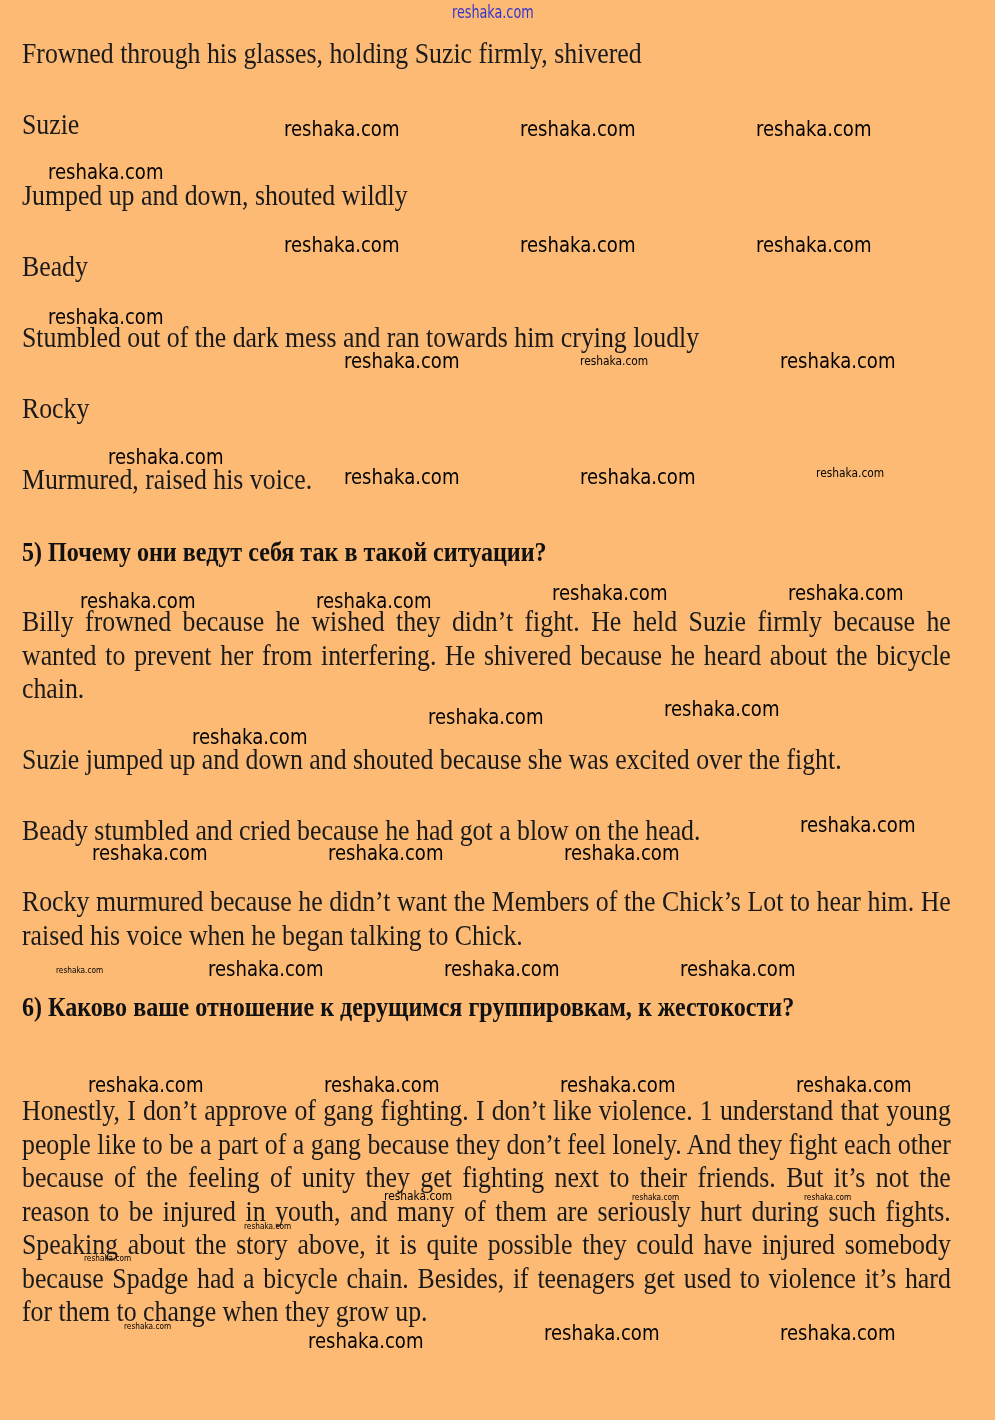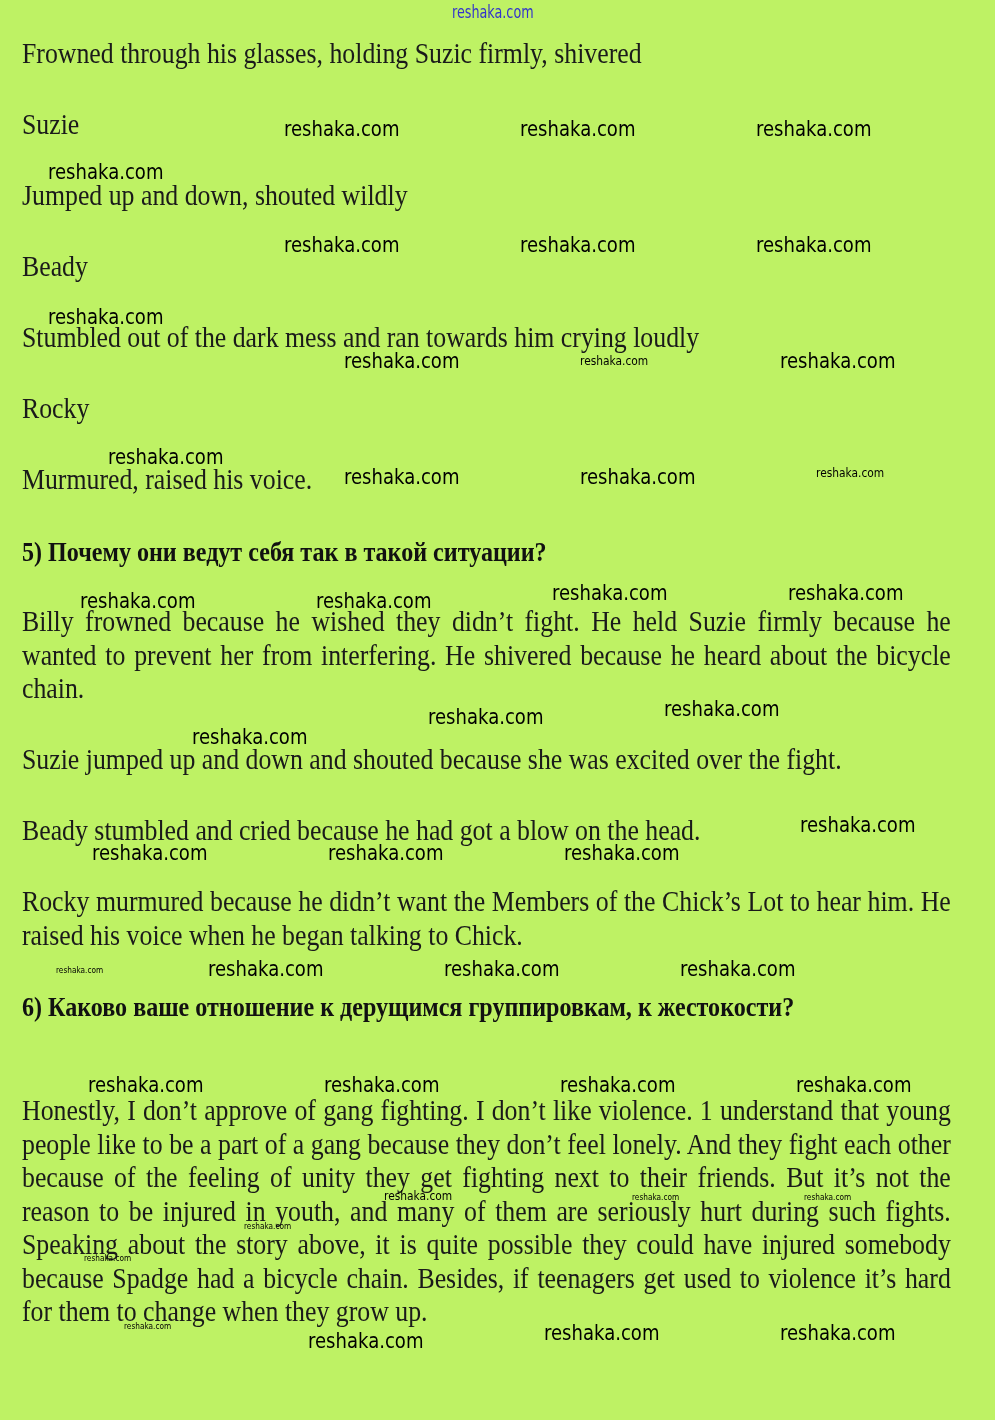--- a/index.html
+++ b/index.html
@@ -1,17 +1,17 @@
 <!DOCTYPE html>
 <html><head>
 <meta charset="utf-8">
 <style>
   html, body { margin: 0; padding: 0; background: #ffffff; }
   body { width: 995px; height: 1420px; position: relative; overflow: hidden; }
-  .page { position: absolute; left: 0; top: 0; width: 995px; height: 1420px; background: #bef264; }
+  .page { position: absolute; left: 0; top: 0; width: 995px; height: 1420px; background: #fdba74; }
   .line {
     position: absolute;
     left: 22px;
     font-family: "Liberation Serif", serif;
     font-size: 30px;
     line-height: 34px;
     color: #1a1a1a;
     white-space: nowrap;
     transform-origin: left top;
     transform: scaleX(0.86);

